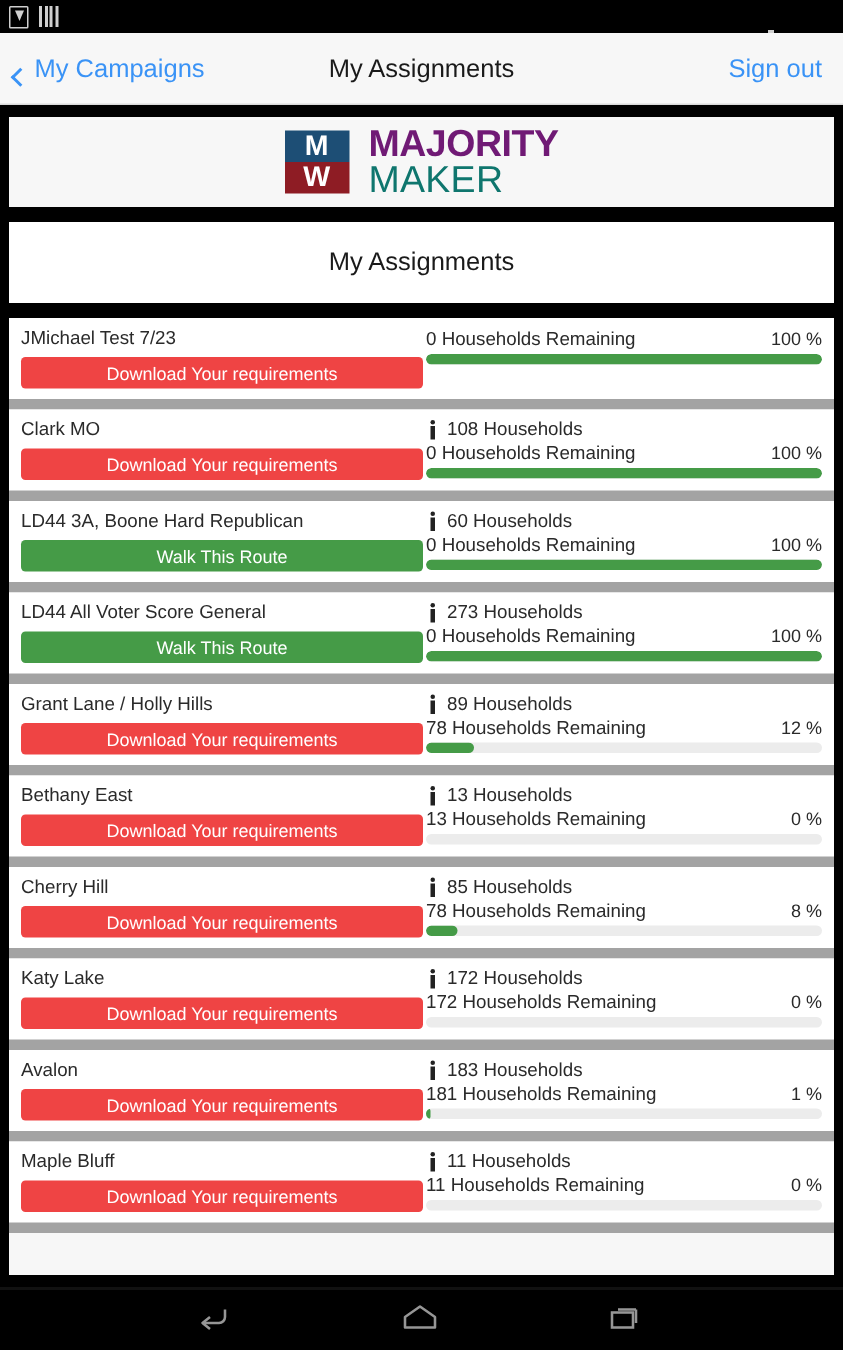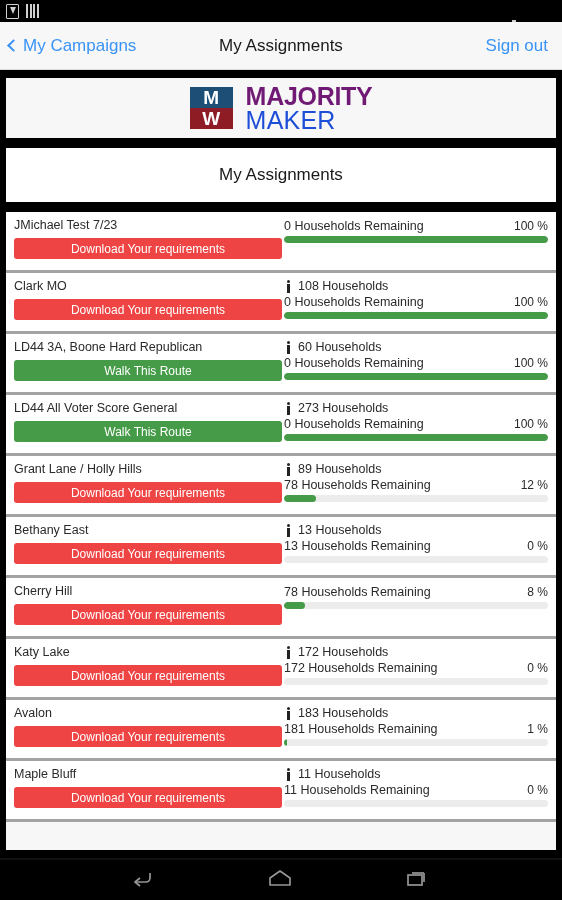--- a/index.html
+++ b/index.html
@@ -41,21 +41,21 @@
     content: ""; position: absolute; top: -3.5px; left: 50%; transform: translateX(-50%);
     width: 4px; height: 2px; background: #cfcfcf;
   }
 
   
   .navbar {
     height: 48px; background: #f7f7f7; display: flex; align-items: center;
     position: relative; border-bottom: 1px solid #d9d9d9;
   }
   .nav-back {
-    display: flex; align-items: center; gap: 2px;
+    display: flex; align-items: flex-end; gap: 2px;
     color: #3a93f6; font-size: 17px; padding-left: 7px; cursor: pointer;
   }
   .chev {
     width: 9px; height: 9px; border-left: 2.6px solid #3a93f6; border-bottom: 2.6px solid #3a93f6;
     transform: rotate(45deg); margin-right: 3px; margin-left: 2px;
   }
   .nav-title {
     position: absolute; left: 0; right: 0; text-align: center;
     font-size: 17px; color: #1a1a1a;
   }
@@ -73,33 +73,33 @@
   .logo-sq {
     height: 21px; display: flex; align-items: center; justify-content: center;
     color: #fff; font-weight: 700; font-size: 19px; line-height: 1;
     font-family: "Liberation Sans", sans-serif;
   }
   .logo-sq.top { background: #1d4e75; }
   .logo-sq.bot { background: #8e1c24; }
   .logo-sq.bot span { display: inline-block; transform: scaleY(1); }
   .logo-words { display: flex; flex-direction: column; line-height: .97; }
   .logo-words .l1 { font-size: 25px; font-weight: 700; letter-spacing: -.3px; color: #701a75; }
-  .logo-words .l2 { font-size: 25px; font-weight: 300; letter-spacing: .2px; color: #1d4ed8; }
+  .logo-words .l2 { font-size: 25px; font-weight: 300; letter-spacing: .2px; color: #0f766e; }
 
   .title-panel {
     height: 58px; background: #fff; display: flex; align-items: center; justify-content: center;
     margin-top: 6px;
   }
   .title-panel .t { font-size: 17px; color: #1a1a1a; }
 
   .list-panel { margin-top: 6px; height: 642px; background: #f7f7f7; overflow: hidden; }
 
   
   .row {
-    height: 61px; background: #fff; border-bottom: 3px solid #a3a3a3;
+    height: 61px; background: #fff; border-bottom: 7px solid #a3a3a3;
     display: flex; padding: 6px 8px 0 8px;
   }
   .row-left { width: 268px; }
   .row-name { font-size: 12.5px; color: #2a2a2a; line-height: 15px; margin-bottom: 5px; white-space: nowrap; }
   .row-btn {
     height: 21px; border-radius: 3px; color: #fff; font-size: 12px;
     display: flex; align-items: center; justify-content: center; cursor: pointer;
     width: 100%;
   }
   .row-btn.orange { background: #ef4444; }
@@ -308,20 +308,24 @@
                 <div class="pfill" style="width:0%"></div>
               </div>
             </div>
           </div>
           <div class="row">
             <div class="row-left">
               <div class="row-name">Cherry Hill</div>
               <div class="row-btn orange">Download Your requirements</div>
             </div>
             <div class="row-right">
+              <div class="hh-line">
+                <span class="person"></span>
+                <span>85 Households</span>
+              </div>
               <div class="rem-line">
                 <span>78 Households Remaining</span>
                 <span class="rem-pct">8 %</span>
               </div>
               <div class="pbar">
                 <div class="pfill" style="width:8%"></div>
               </div>
             </div>
           </div>
           <div class="row">

